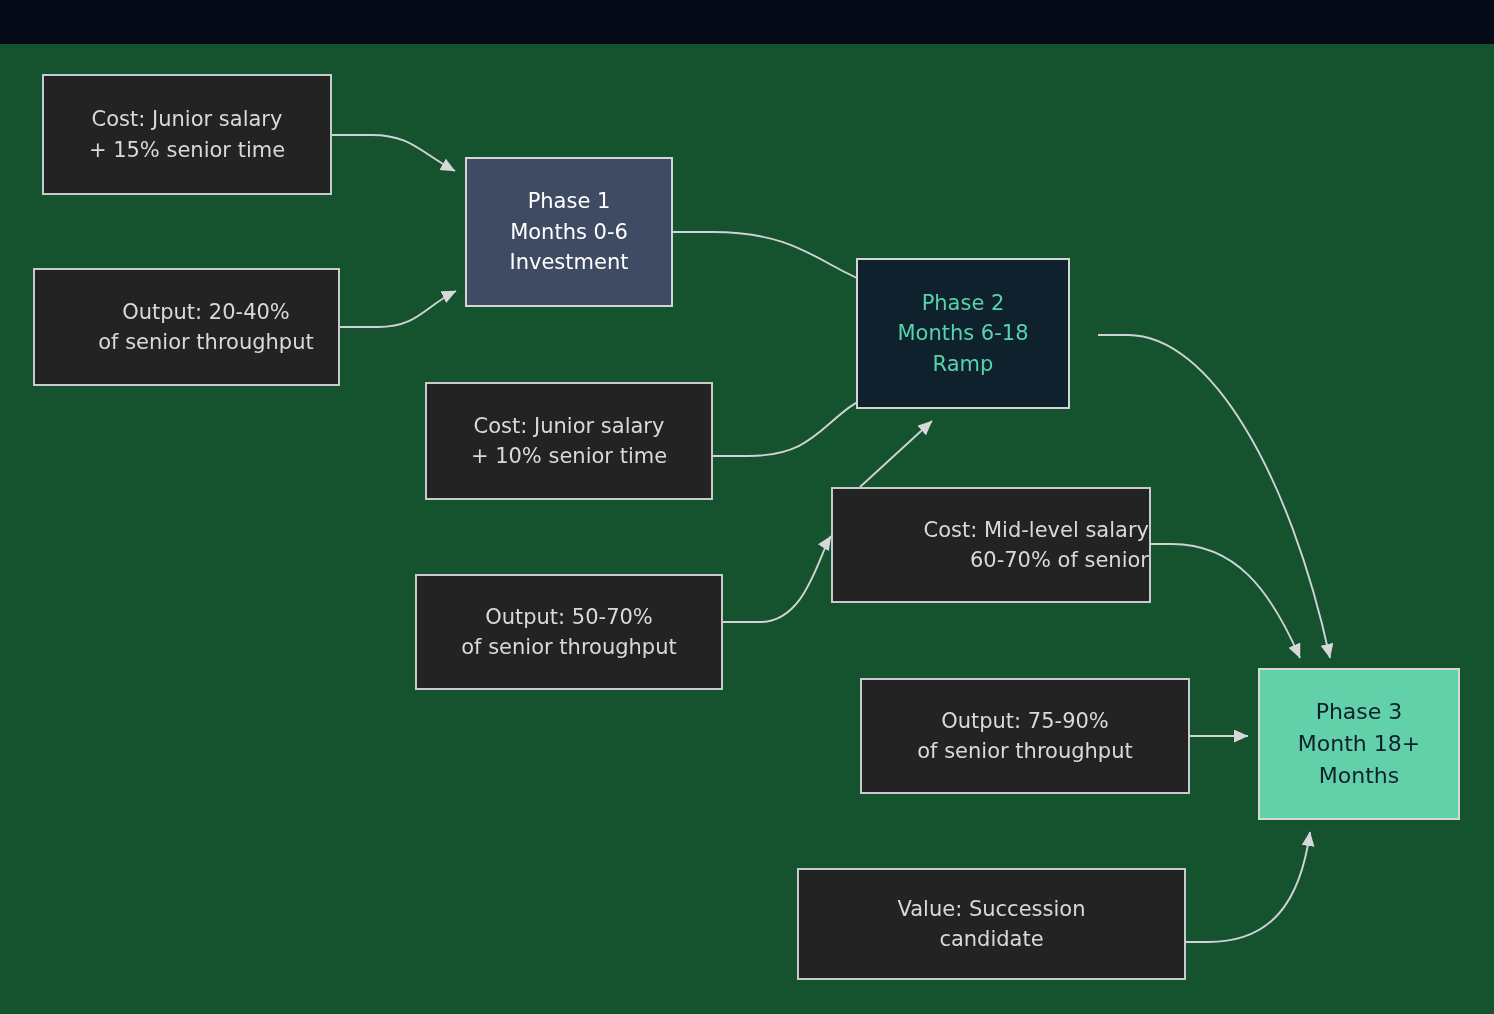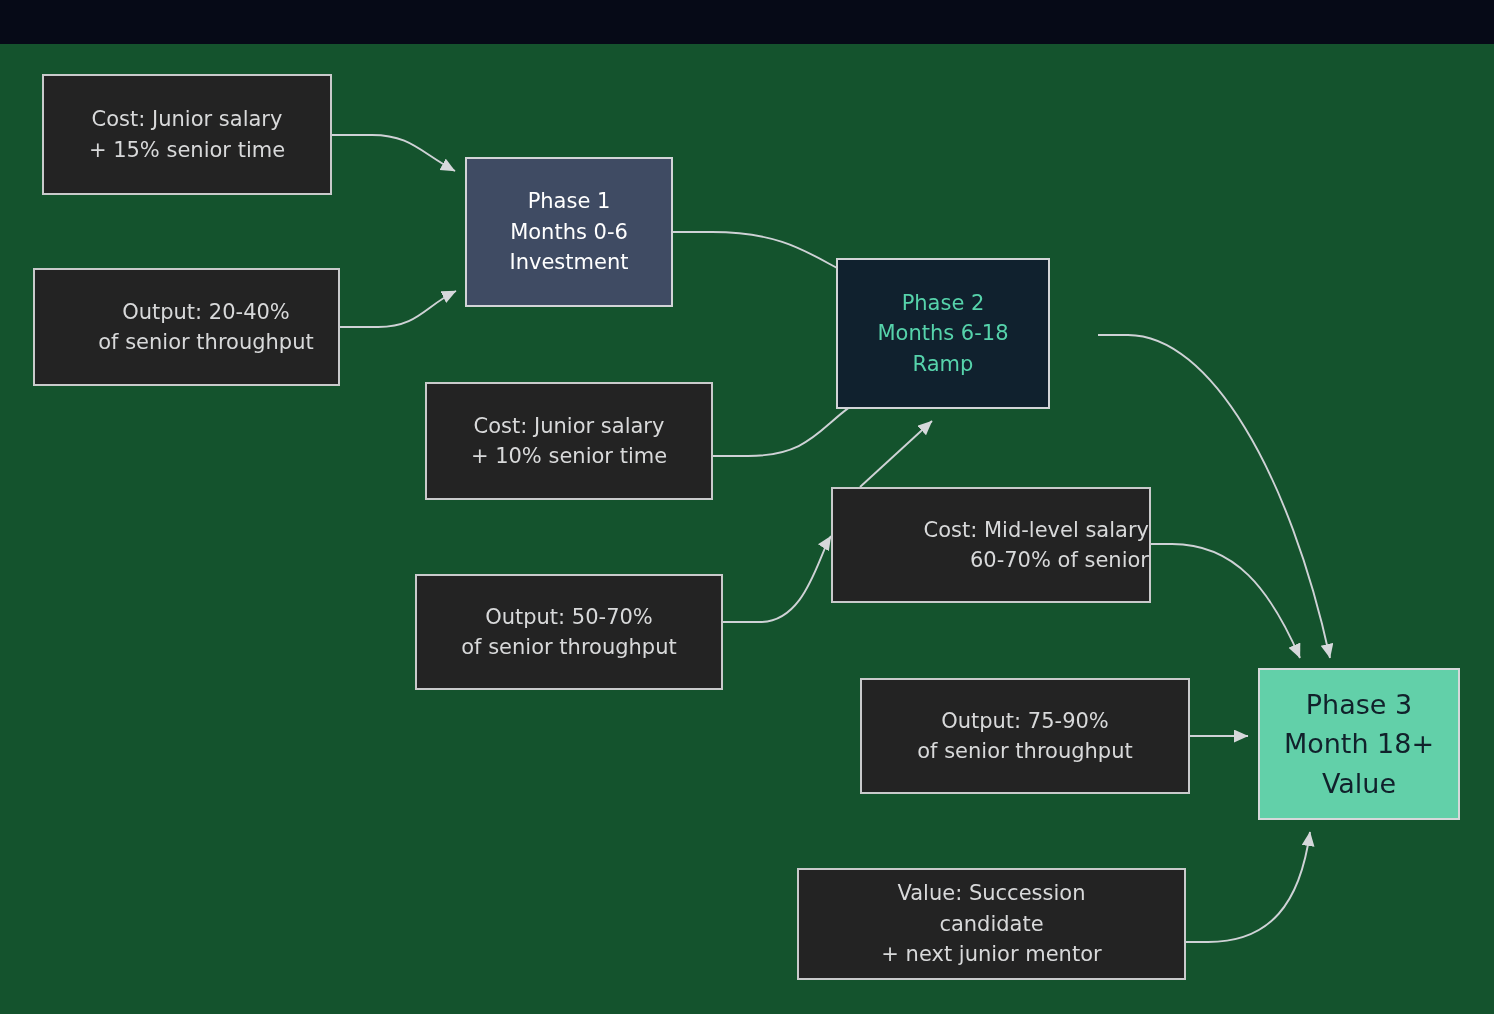--- a/index.html
+++ b/index.html
@@ -57,21 +57,21 @@
     background: #10212e;
     border-color: #d2d4d7;
     color: #56d3ab;
     font-size: 21px;
   }
   
   .node.phase3 {
     background: #62d0a9;
     border-color: #d6d8da;
     color: #11212b;
-    font-size: 27px;
+    font-size: 22px;
   }
 </style>
 </head>
 <body style="background: rgb(6, 10, 23);">
 
 <div id="canvas" style="background: #14532d; margin-top: 44px;">
 
   <svg id="edges" viewBox="0 0 1494 1014" xmlns="http://www.w3.org/2000/svg">
     <defs>
       <marker id="arrow" markerWidth="9" markerHeight="9" refX="7.4" refY="3.4" orient="auto" markerUnits="strokeWidth">
@@ -116,21 +116,21 @@
     <span class="line">Phase 1</span>
     <span class="line">Months 0-6</span>
     <span class="line">Investment</span>
   </div>
 
   <div class="node detail" style="left: 425px; top: 338px; width: 288px; height: 118px; background: rgb(35, 35, 35); border-color: rgb(201, 202, 203); color: rgb(216, 217, 218);">
     <span class="line">Cost: Junior salary</span>
     <span class="line">+ 10% senior time</span>
   </div>
 
-  <div class="node phase2" style="left: 836px; top: 214px; width: 214px; height: 151px; background: rgb(16, 33, 46); border-color: rgb(210, 212, 215); color: rgb(86, 211, 171);">
+  <div class="node phase2" style="left: 856px; top: 214px; width: 214px; height: 151px; background: rgb(16, 33, 46); border-color: rgb(210, 212, 215); color: rgb(86, 211, 171);">
     <span class="line">Phase 2</span>
     <span class="line">Months 6-18</span>
     <span class="line">Ramp</span>
   </div>
 
   <div class="node detail" style="left: 831px; top: 443px; width: 320px; height: 116px; background: rgb(35, 35, 35); border-color: rgb(201, 202, 203); color: rgb(216, 217, 218); align-items: flex-end;">
     <span class="line">Cost: Mid-level salary</span>
     <span class="line">60-70% of senior</span>
   </div>
 
@@ -140,22 +140,21 @@
   </div>
 
   <div class="node detail" style="left: 860px; top: 634px; width: 330px; height: 116px; background: rgb(35, 35, 35); border-color: rgb(201, 202, 203); color: rgb(216, 217, 218);">
     <span class="line">Output: 75-90%</span>
     <span class="line">of senior throughput</span>
   </div>
 
   <div class="node phase3" style="left: 1258px; top: 624px; width: 202px; height: 152px; background: rgb(98, 208, 169); border-color: rgb(214, 216, 218); color: rgb(17, 33, 43);">
     <span class="line">Phase 3</span>
     <span class="line">Month 18+</span>
-    <span class="line">Value</span>
+    <span class="line">Months</span>
   </div>
 
   <div class="node detail" style="left: 797px; top: 824px; width: 389px; height: 112px; background: rgb(35, 35, 35); border-color: rgb(201, 202, 203); color: rgb(216, 217, 218);">
     <span class="line">Value: Succession</span>
     <span class="line">candidate</span>
-    <span class="line">+ next junior mentor</span>
   </div>
 
 </div>
 
 </body></html>

